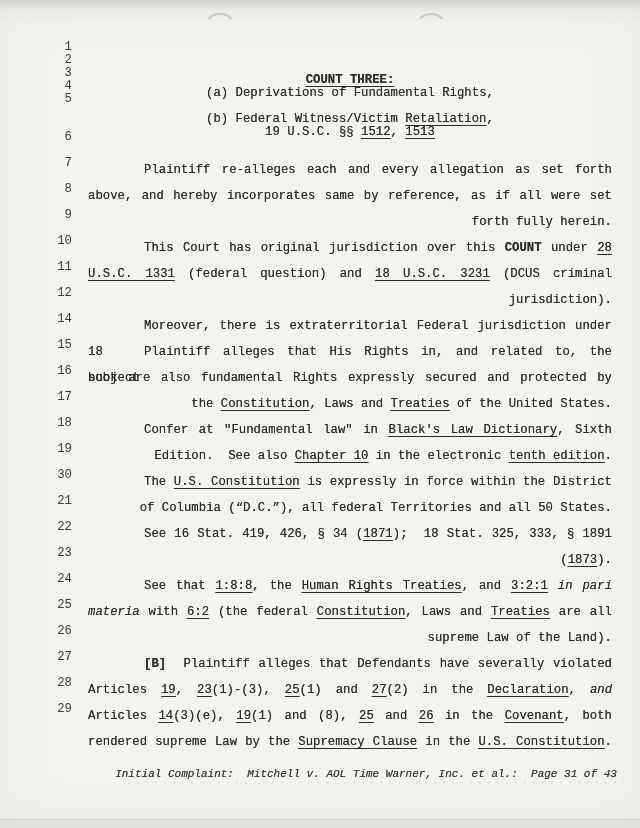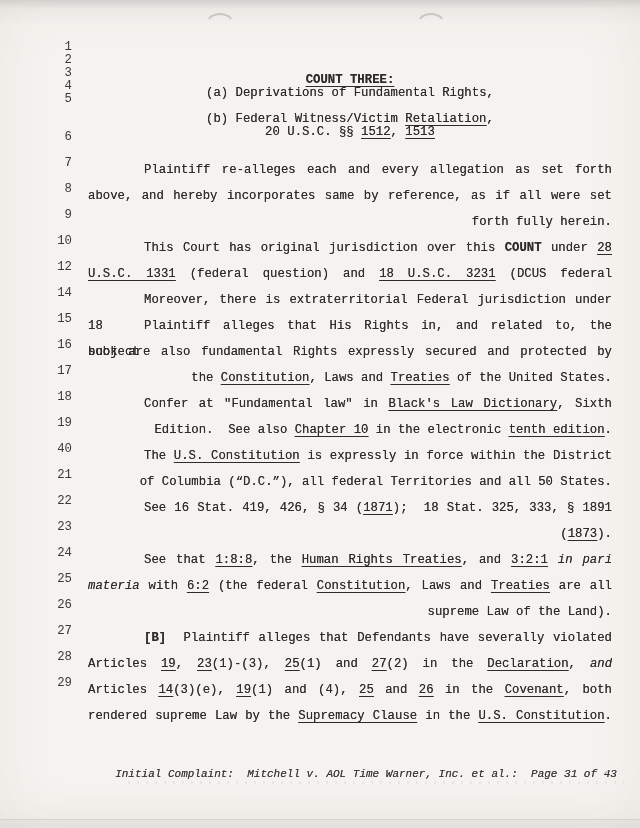--- a/index.html
+++ b/index.html
@@ -69,41 +69,45 @@
       </div>
       <div class="line header">
         <span class="num">3</span>
       </div>
       <div class="line header">
         <span class="num">4</span>
         <span class="content center"><span>(b) Federal Witness/Victim </span><span class="u">Retaliation</span><span>,</span></span>
       </div>
       <div class="line header">
         <span class="num">5</span>
-        <span class="content center"><span>20 U.S.C. §§ </span><span class="u">1512</span><span>, </span><span class="u">1513</span></span>
+        <span class="content center"><span>19 U.S.C. §§ </span><span class="u">1512</span><span>, </span><span class="u">1513</span></span>
       </div>
       <div class="line gap">
         <span class="num">6</span>
         <span class="content just indent"><span>Plaintiff re-alleges each and every allegation as set forth</span></span>
       </div>
       <div class="line">
         <span class="num">7</span>
         <span class="content just"><span>above, and hereby incorporates same by reference, as if all were set</span></span>
       </div>
       <div class="line">
         <span class="num">8</span>
         <span class="content left"><span>forth fully herein.</span></span>
       </div>
       <div class="line">
         <span class="num">9</span>
         <span class="content just indent"><span>This Court has original jurisdiction over this </span><span class="b">COUNT</span><span> under </span><span class="u">28</span></span>
       </div>
       <div class="line">
         <span class="num">10</span>
-        <span class="content just"><span class="u">U.S.C. 1331</span><span> (federal question) and </span><span class="u">18 U.S.C. 3231</span><span> (DCUS federal</span></span>
+        <span class="content just"><span class="u">U.S.C. 1331</span><span> (federal question) and </span><span class="u">18 U.S.C. 3231</span><span> (DCUS criminal</span></span>
+      </div>
+      <div class="line">
+        <span class="num">11</span>
+        <span class="content left"><span>jurisdiction).</span></span>
       </div>
       <div class="line">
         <span class="num">12</span>
         <span class="content just indent"><span>Moreover, there is extraterritorial Federal jurisdiction under 18</span></span>
       </div>
       <div class="line">
         <span class="num">14</span>
         <span class="content just indent"><span>Plaintiff alleges that His Rights in, and related to, the subject</span></span>
       </div>
       <div class="line">
@@ -120,21 +124,21 @@
       </div>
       <div class="line">
         <span class="num">18</span>
         <span class="content left"><span>Edition.&nbsp; See also </span><span class="u">Chapter 10</span><span> in the electronic </span><span class="u">tenth edition</span><span>.</span></span>
       </div>
       <div class="line">
         <span class="num">19</span>
         <span class="content just indent"><span>The </span><span class="u">U.S. Constitution</span><span> is expressly in force within the District</span></span>
       </div>
       <div class="line">
-        <span class="num">40</span>
+        <span class="num">30</span>
         <span class="content left"><span>of Columbia (“D.C.”), all federal Territories and all 50 States.</span></span>
       </div>
       <div class="line">
         <span class="num">21</span>
         <span class="content just indent"><span>See 16 Stat. 419, 426, § 34 (</span><span class="u">1871</span><span>);&nbsp; 18 Stat. 325, 333, § 1891</span></span>
       </div>
       <div class="line">
         <span class="num">22</span>
         <span class="content left"><span>(</span><span class="u">1873</span><span>).</span></span>
       </div>
@@ -153,21 +157,21 @@
       <div class="line">
         <span class="num">26</span>
         <span class="content just indent"><span class="b">[B]</span><span>&nbsp; Plaintiff alleges that Defendants have severally violated</span></span>
       </div>
       <div class="line">
         <span class="num">27</span>
         <span class="content just"><span>Articles </span><span class="u">19</span><span>, </span><span class="u">23</span><span>(1)-(3), </span><span class="u">25</span><span>(1) and </span><span class="u">27</span><span>(2) in the </span><span class="u">Declaration</span><span>, </span><span class="i">and</span></span>
       </div>
       <div class="line">
         <span class="num">28</span>
-        <span class="content just"><span>Articles </span><span class="u">14</span><span>(3)(e), </span><span class="u">19</span><span>(1) and (4), </span><span class="u">25</span><span> and </span><span class="u">26</span><span> in the </span><span class="u">Covenant</span><span>, both</span></span>
+        <span class="content just"><span>Articles </span><span class="u">14</span><span>(3)(e), </span><span class="u">19</span><span>(1) and (8), </span><span class="u">25</span><span> and </span><span class="u">26</span><span> in the </span><span class="u">Covenant</span><span>, both</span></span>
       </div>
       <div class="line">
         <span class="num">29</span>
         <span class="content just"><span>rendered supreme Law by the </span><span class="u">Supremacy Clause</span><span> in the </span><span class="u">U.S. Constitution</span><span>.</span></span>
       </div>
     </div>
 
   <div class="speckle"></div>
   <div class="bottom-edge"></div>
 

